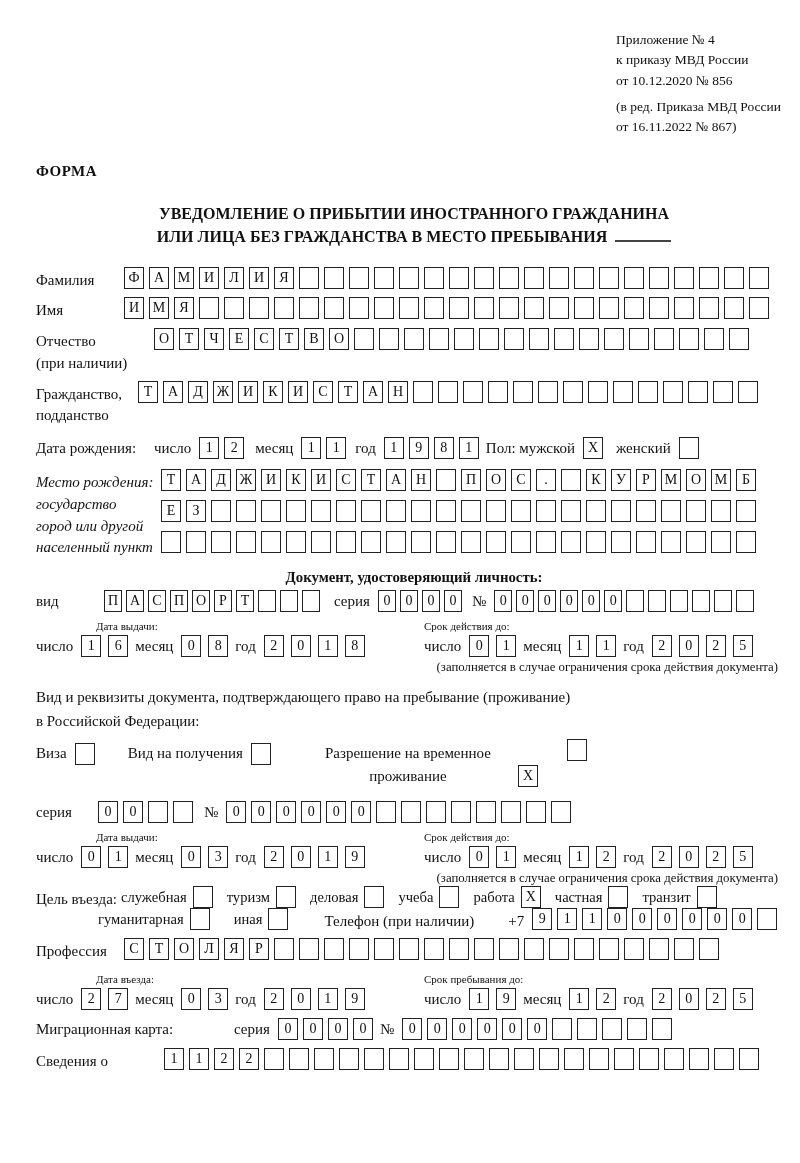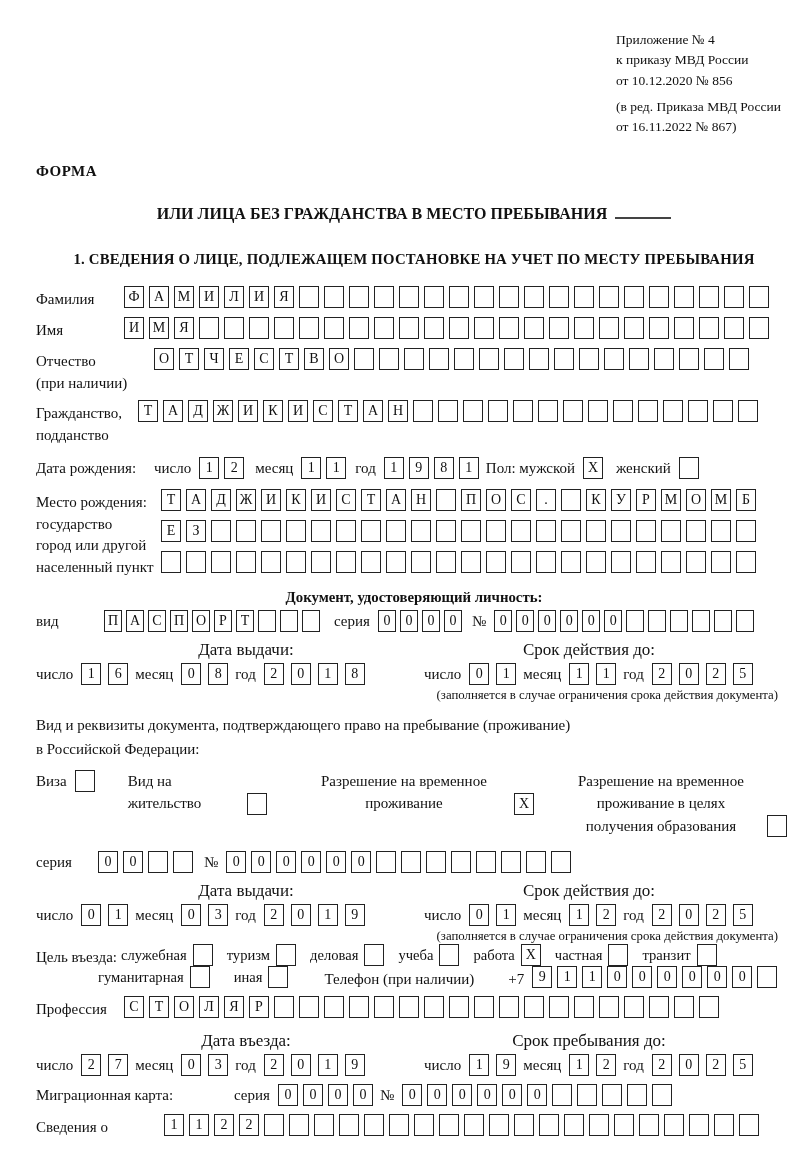--- a/index.html
+++ b/index.html
@@ -25,35 +25,35 @@
   .flabel { font-size:15px; padding-top:3px; flex:0 0 auto; line-height:1.45; }
   .boxes { display:inline-flex; flex-wrap:nowrap; flex:0 0 auto; }
   .cell {
     display:inline-flex; width:20px; height:22px; border:1.6px solid #222;
     margin-right:5px; align-items:center; justify-content:center;
     font-size:14px; line-height:1; flex:0 0 auto; background:#fff;
   }
   .tight .cell { width:18px; margin-right:4px; }
 
   .w88 { width:88px; } .w118 { width:118px; } .w102 { width:102px; }
-  .w125 { width:125px; } .w128 { width:128px; }
+  .w125 { width:125px;font-style:italic; } .w128 { width:128px; }
 
   .stackrows { display:flex; flex-direction:column; gap:9px; }
 
   
   .wd { font-size:15px; padding:3px 8px 0 0; flex:0 0 auto; }
   .wd.lead { padding-left:0; }
 
   .center-bold { text-align:center; font-weight:bold; font-size:14.8px; margin-top:10px; }
 
   
   .dates { display:flex; margin-top:8px; }
   .dategroup { display:flex; flex-direction:column; }
   .dategroup.left { width:388px; }
-  .dg-head { font-size:17px; text-align:center; width:300px; margin-bottom:3px; }
+  .dg-head { font-size:11px; text-align:left; width:300px; margin-bottom:3px; }
   .dategroup.right .dg-head { width:330px; }
   .dg-line { display:flex; align-items:flex-start; }
   .dg-line .cell { margin-right:7px; }
   .note { text-align:right; font-size:12.8px; margin:3px 14px 0 0; }
 
   .para { font-size:15px; margin-top:10px; line-height:1.6; }
 
   
   .permit-row { display:flex; align-items:flex-start; margin-top:6px; }
   .permit-item { display:flex; align-items:flex-end; margin-right:14px; }
@@ -76,26 +76,26 @@
     <div>к приказу МВД России</div>
     <div>от 10.12.2020 № 856</div>
     <div class="gap"></div>
     <div>(в ред. Приказа МВД России</div>
     <div>от 16.11.2022 № 867)</div>
   </div>
 
   <div class="forma">ФОРМА</div>
 
   <div class="title">
+    <div>УВЕДОМЛЕНИЕ О ПРИБЫТИИ ИНОСТРАННОГО ГРАЖДАНИНА</div>
     <div>
       <span>ИЛИ ЛИЦА БЕЗ ГРАЖДАНСТВА В МЕСТО ПРЕБЫВАНИЯ</span><span class="title-blank"></span>
     </div>
   </div>
 
-  <div class="section-heading">1. СВЕДЕНИЯ О ЛИЦЕ, ПОДЛЕЖАЩЕМ ПОСТАНОВКЕ НА УЧЕТ ПО МЕСТУ ПРЕБЫВАНИЯ</div>
 
   <div class="row" style="margin-top:18px;">
     <div class="flabel w88">Фамилия</div>
     <span class="boxes">
         <span class="cell">Ф</span>
         <span class="cell">А</span>
         <span class="cell">М</span>
         <span class="cell">И</span>
         <span class="cell">Л</span>
         <span class="cell">И</span>
@@ -433,33 +433,32 @@
   </div>
 
   <div class="permit-row">
     <div class="permit-item">
       <span class="plab">Виза</span>
       <span class="boxes">
           <span class="cell"></span>
         </span>
     </div>
     <div class="permit-item" style="margin-left:14px;">
-      <span class="plab">Вид на жительство</span>
+      <span class="plab">Вид на получения</span>
       <span class="boxes">
           <span class="cell"></span>
         </span>
     </div>
     <div class="permit-item" style="margin-left:16px;">
       <span class="plab c2">Разрешение на временное проживание</span>
       <span class="boxes">
           <span class="cell">X</span>
         </span>
     </div>
     <div class="permit-item" style="margin-left:10px; margin-right:0;">
-      <span class="plab c3">Разрешение на временное проживание в целях получения образования</span>
       <span class="boxes">
           <span class="cell"></span>
         </span>
     </div>
   </div>
 
   <div class="row" style="margin-top:14px;">
     <span class="wd lead" style="width:62px;">серия</span>
     <span class="boxes">
         <span class="cell">0</span>

